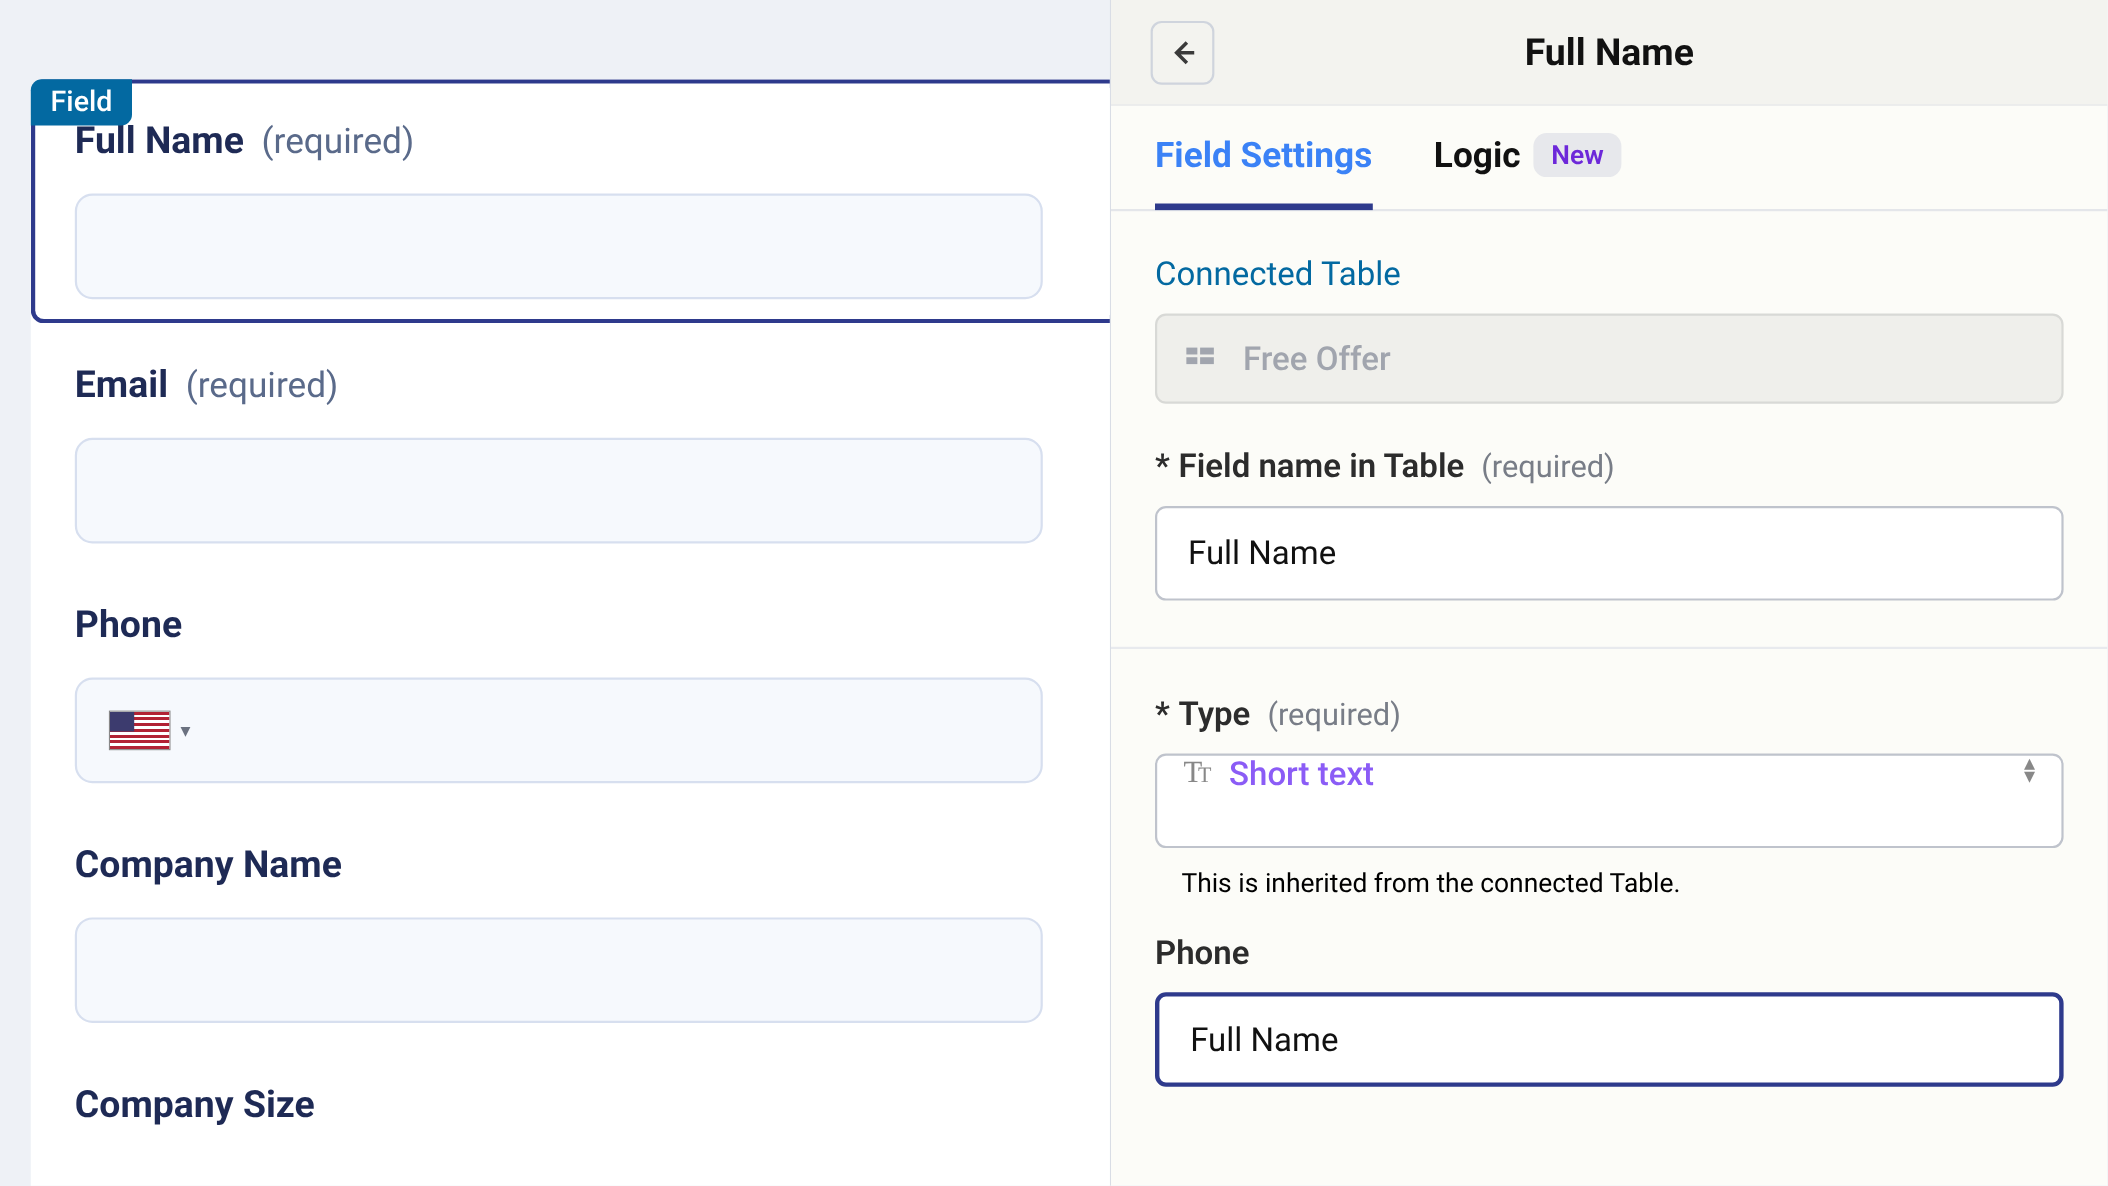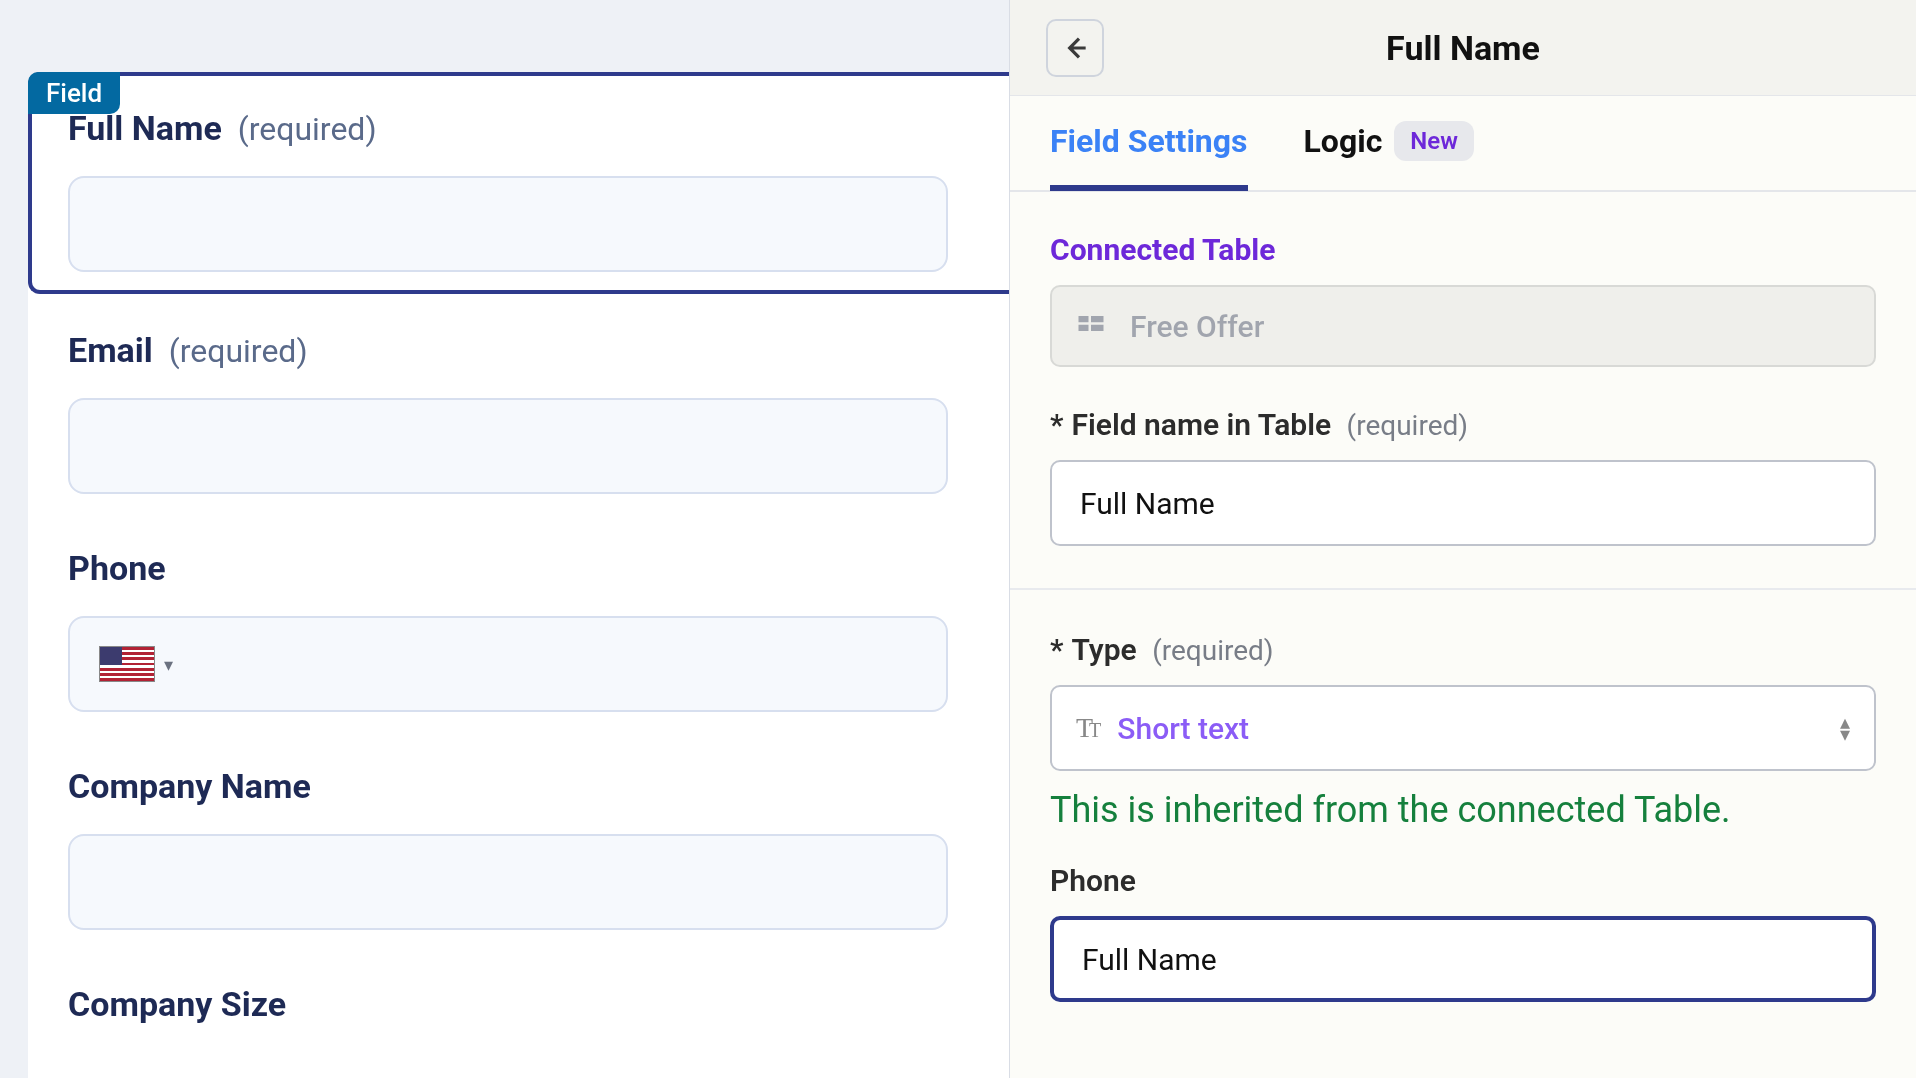--- a/index.html
+++ b/index.html
@@ -182,22 +182,22 @@
   padding: 6px 16px;
   border-radius: 12px;
   margin-left: 12px;
 }
 
 .panel-body {
   padding: 40px 40px 0 40px;
 }
 .sect-label {
   font-size: 30px;
-  font-weight: 700;
-  color: #6d28d9;
+  font-weight: 400;
+  color: #0369a1;
 }
 .sect-label-dark {
   font-size: 30px;
   font-weight: 600;
   color: #2c2c2c;
 }
 .sect-label .star, .sect-label-dark .star {
   margin-right: 8px;
 }
 .sect-req {
@@ -249,43 +249,44 @@
 }
 
 .select-box {
   margin-top: 18px;
   width: 100%;
   height: 86px;
   background: #fff;
   border: 2px solid #bfc3cc;
   border-radius: 10px;
   display: flex;
-  align-items: center;
+  align-items: flex-start;
   padding: 0 24px;
   gap: 20px;
   cursor: pointer;
   position: relative;
 }
 .select-text {
   font-size: 30px;
   color: #8b5cf6;
   font-weight: 500;
 }
 .select-chevrons {
   position: absolute;
   right: 24px;
   color: #888;
   font-size: 20px;
   line-height: 12px;
   text-align: center;
 }
 .helper {
   margin-top: 18px;
-  font-size: 36px;
-  color: #15803d;
+  font-size: 24px;
+  color: #000000;
+  margin-left: 24px;
 }
 .divider {
   height: 2px;
   background: #e8eaee;
   margin: 42px -40px;
 }
 .spacer { height: 40px; }
 .spacer-sm { height: 32px; }
 </style>
 </head>

